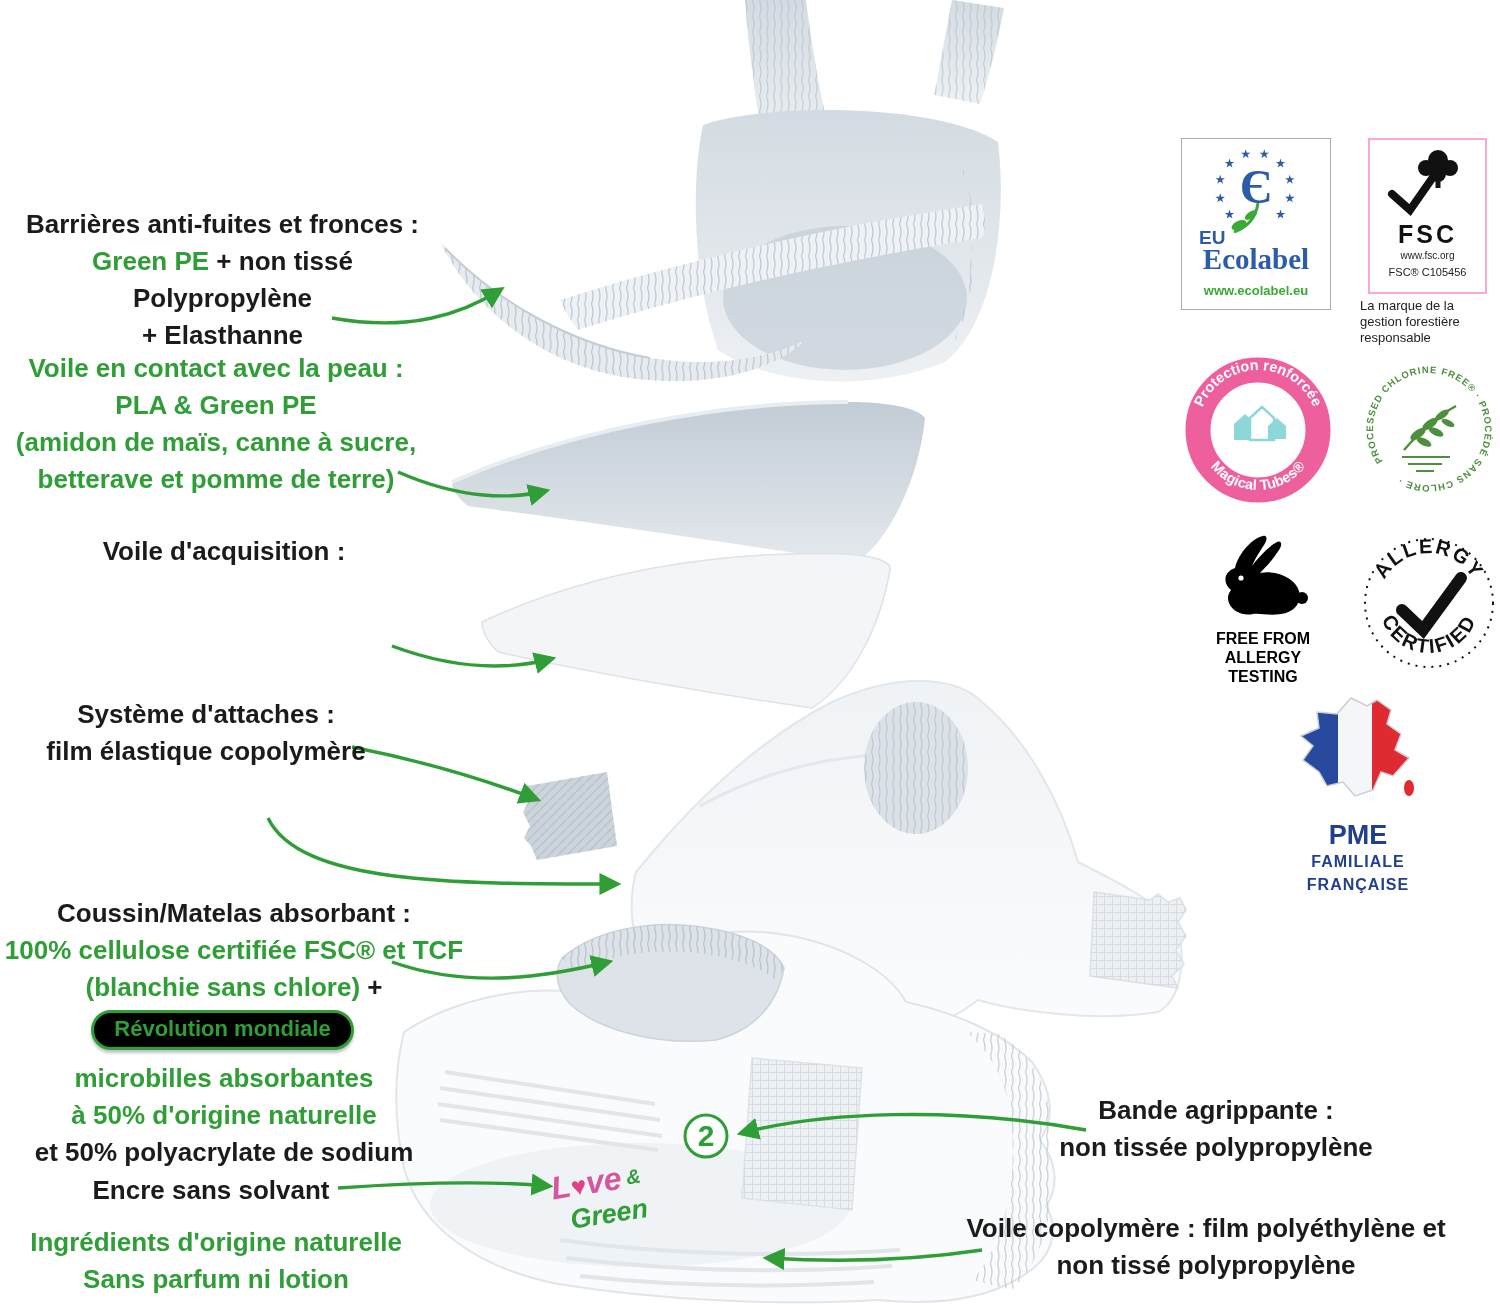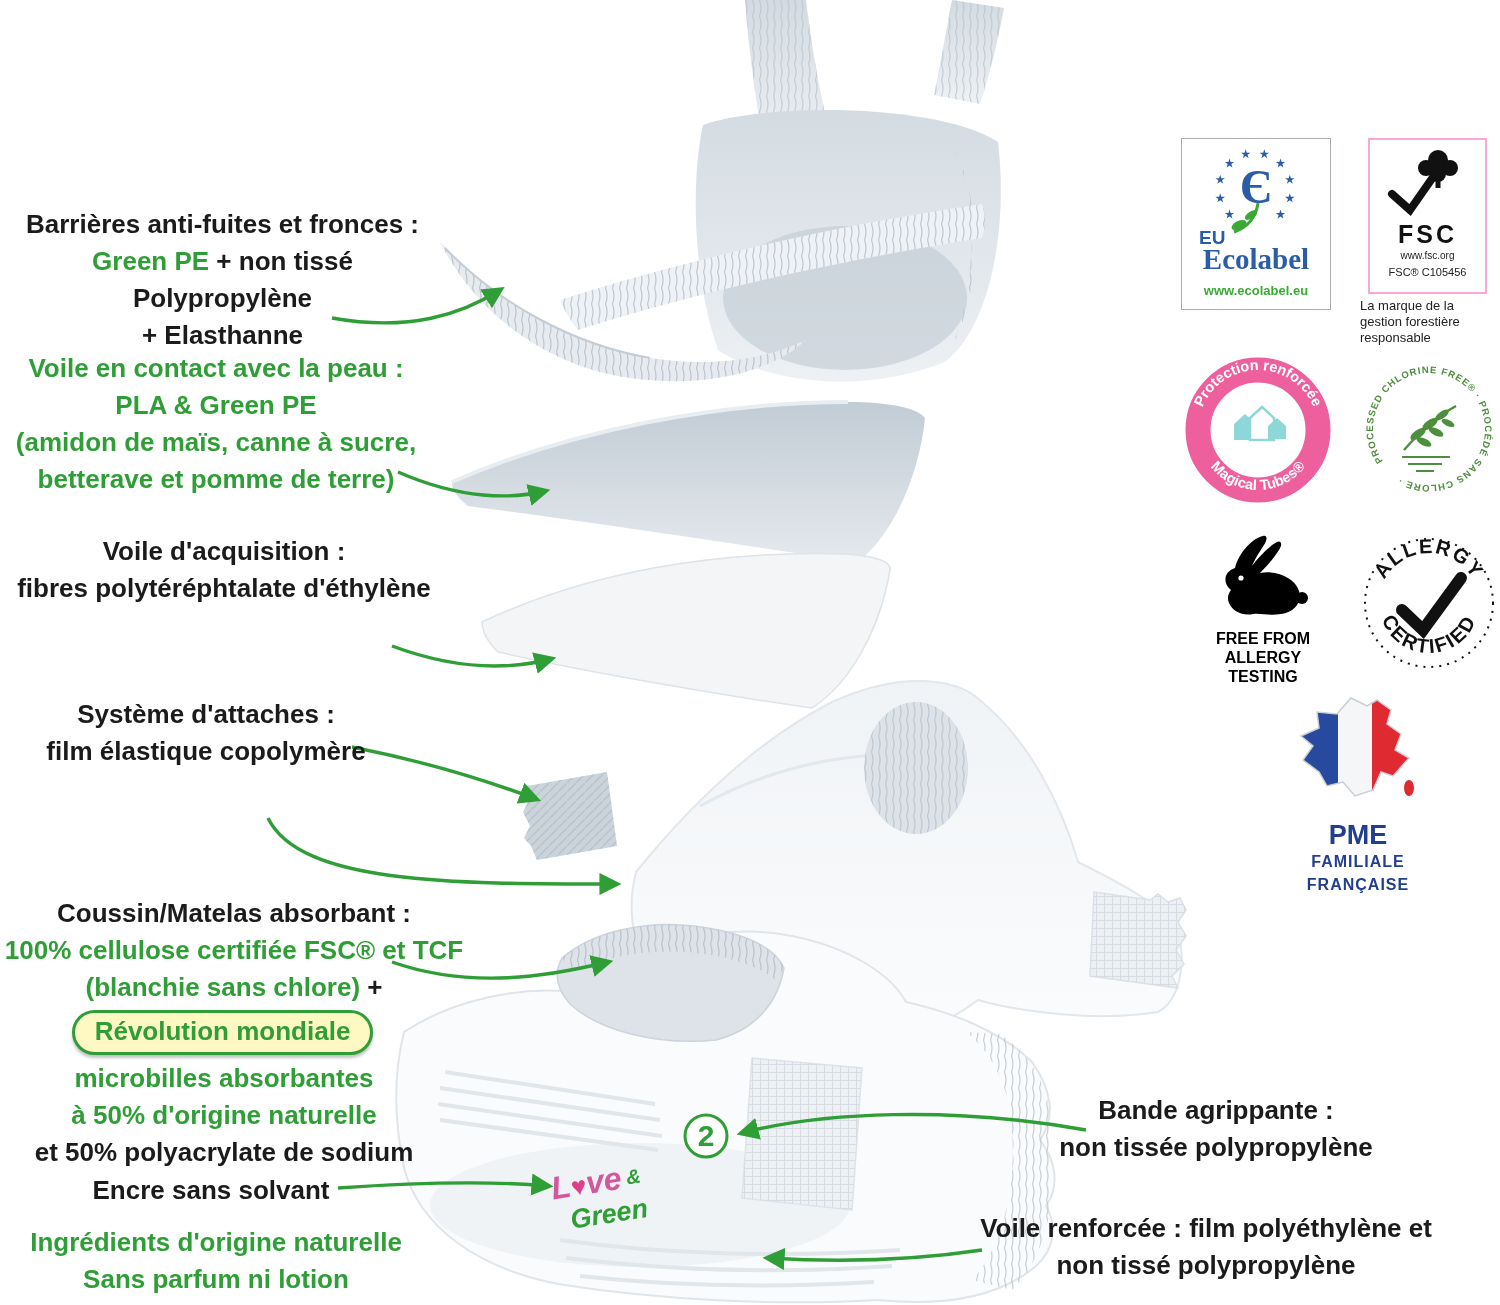--- a/index.html
+++ b/index.html
@@ -8,22 +8,22 @@
   .stage { position:relative; width:1500px; height:1305px; background:#fff; overflow:hidden; }
   .art  { position:absolute; left:0; top:0; z-index:1; }
 
   
   .note { position:absolute; z-index:3; text-align:center; font-weight:700;
           font-size:26px; line-height:37px; color:#1b1b1b; }
   .note .green, .green { color:#2f9e36; }
 
   .badge-wrap { position:absolute; z-index:3; text-align:center; }
   .rev-badge { display:inline-block; border:3px solid #2f9e36; border-radius:26px;
-               padding:3px 20px 5px 20px; color:#2f9e36; font-weight:700; font-size:26px;
-               background:#fef9c3; box-shadow:0 3px 3px rgba(130,140,135,.5); }
+               padding:3px 20px 5px 20px; color:#2f9e36; font-weight:700; font-size:22px;
+               background:#000000; box-shadow:0 3px 3px rgba(130,140,135,.5); }
 
   
   .certbox { position:absolute; z-index:3; background:#fff; }
   .ecolabel-box { left:1181px; top:138px; width:150px; height:172px; border:1px solid #a9aeb4; }
   .fsc-box { left:1368px; top:138px; width:119px; height:156px; border:2px solid #f9a8d4; }
   .eu-label { position:absolute; left:17px; top:88px; color:#2b5ca8; font-weight:700; font-size:19px; }
   .eco-name { position:absolute; left:0; top:104px; width:100%; text-align:center; color:#2b5ca8;
               font-family:"Liberation Serif", serif; font-weight:700; font-size:29px; }
   .eco-url  { position:absolute; left:0; top:144px; width:100%; text-align:center; color:#3aaa35;
               font-weight:700; font-size:13px; }
@@ -193,21 +193,20 @@
 
   <div class="note green" style="left:0;top:350px;width:432px;">
     <div>Voile en contact avec la peau :</div>
     <div>PLA &amp; Green PE</div>
     <div>(amidon de maïs, canne à sucre,</div>
     <div>betterave et pomme de terre)</div>
   </div>
 
   <div class="note" style="left:0;top:533px;width:448px;">
     <div>Voile d'acquisition :</div>
-    <div>fibres polytéréphtalate d'éthylène</div>
   </div>
 
   <div class="note" style="left:0;top:696px;width:412px;">
     <div>Système d'attaches :</div>
     <div>film élastique copolymère</div>
   </div>
 
   <div class="note" style="left:0;top:895px;width:468px;">
     <div>Coussin/Matelas absorbant :</div>
     <div class="green">100% cellulose certifiée FSC® et TCF</div>
@@ -232,21 +231,21 @@
     <div>Ingrédients d'origine naturelle</div>
     <div>Sans parfum ni lotion</div>
   </div>
 
   <div class="note" style="left:1000px;top:1092px;width:432px;">
     <div>Bande agrippante :</div>
     <div>non tissée polypropylène</div>
   </div>
 
   <div class="note" style="left:955px;top:1210px;width:502px;">
-    <div>Voile renforcée : film polyéthylène et</div>
+    <div>Voile copolymère : film polyéthylène et</div>
     <div>non tissé polypropylène</div>
   </div>
 
   <div class="certbox ecolabel-box">
     <svg width="148" height="96" viewBox="0 0 148 96" style="position:absolute;left:0;top:2px;">
       <defs>
         <path id="star" d="M0,-5 L1.12,-1.54 L4.76,-1.54 L1.82,0.59 L2.94,4.05 L0,1.9 L-2.94,4.05 L-1.82,0.59 L-4.76,-1.54 L-1.12,-1.54 Z"></path>
       </defs>
       <g fill="#2b5ca8">
         <use href="#star" x="47.5" y="73.5"></use>

